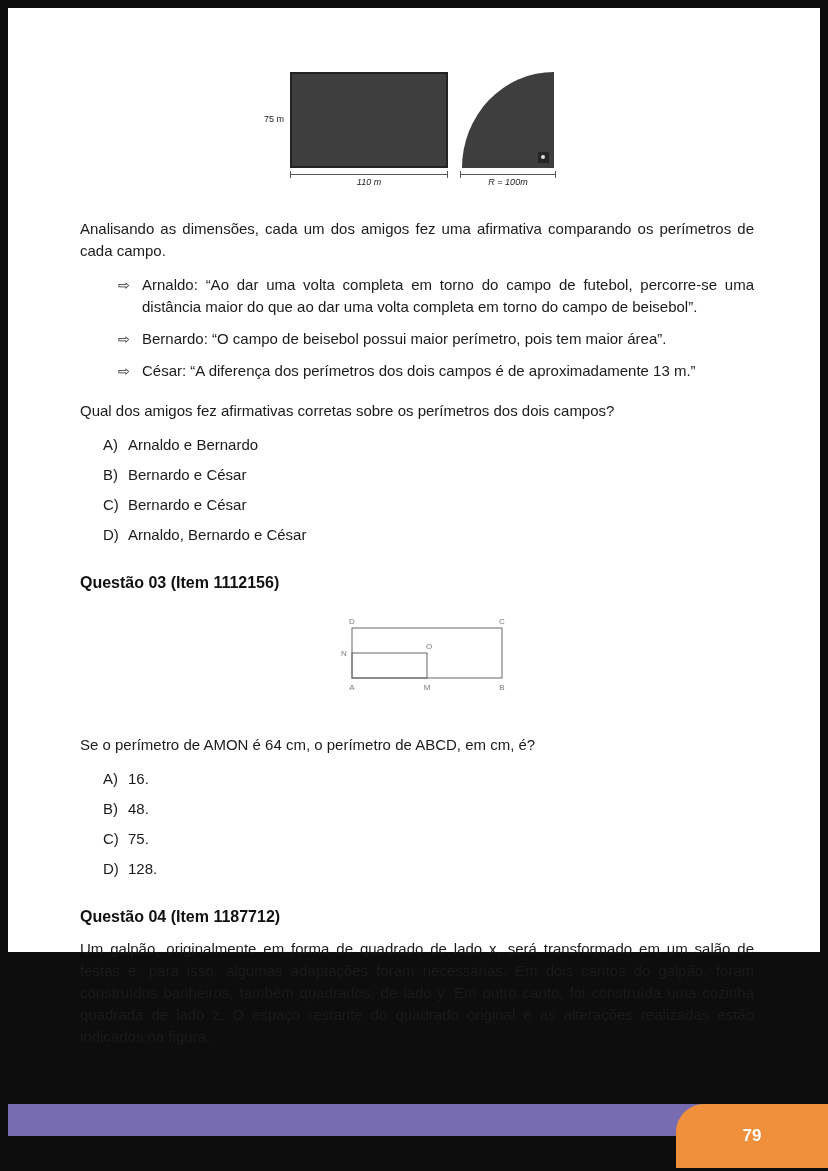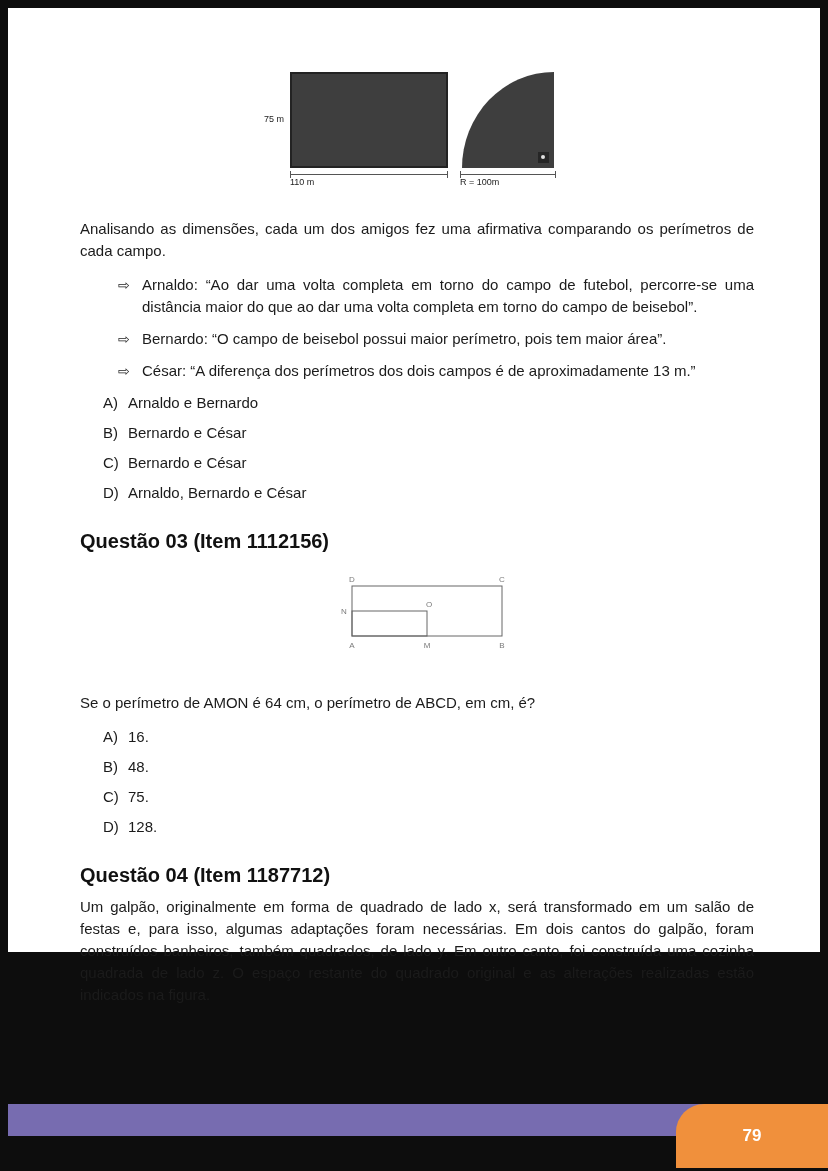--- a/index.html
+++ b/index.html
@@ -49,33 +49,33 @@
   }
   .dim { position:absolute; font-size:9px; line-height:10px; color:#222; }
   .dim-rect { left:210px; top:102px; width:158px; }
   .dim-r { left:380px; top:102px; width:96px; }
   .dim-line { height:1px; background:#555; position:relative; }
   .dim-line::before, .dim-line::after {
     content:""; position:absolute; top:-3px; width:1px; height:7px; background:#555;
   }
   .dim-line::before { left:0; }
   .dim-line::after { right:0; }
-  .dim-label { margin-top:2px; }
+  .dim-label { text-align:center; margin-top:2px;font-style:italic; }
 
   
   .para { text-align:justify; margin-bottom:12px; }
   .bullet { display:flex; margin:0 0 10px 38px; }
   .bullet .arrow {
     width:24px; flex:0 0 24px; color:#1b1b1b; font-size:14px; line-height:22px;
   }
   .bullet p { flex:1; text-align:justify; }
   .stem { margin:18px 0 12px 0; }
   .option { display:flex; margin:0 0 8px 23px; line-height:22px; }
   .opt-letter { width:25px; flex:0 0 25px; }
-  .q-heading { font-weight:bold; font-size:20px; margin:26px 0 10px 0; color:#111; }
+  .q-heading { font-weight:bold; font-size:16px; margin:26px 0 10px 0; color:#111; }
 
   
   .q3-fig { margin:12px 0 16px 258px; }
   .q3-fig text { font-size:8px; fill:#7a7a7a; font-family:"Liberation Sans", sans-serif; }
 
   
   .footer-purple {
     position:absolute; left:8px; top:1104px;
     width:812px; height:32px;
     background:#776cb0;
@@ -125,20 +125,21 @@
     <div class="bullet">
       <span class="arrow">⇨</span>
       <p>Bernardo: “O campo de beisebol possui maior perímetro, pois tem maior área”.</p>
     </div>
     <div class="bullet">
       <span class="arrow">⇨</span>
       <p>César: “A diferença dos perímetros dos dois campos é de aproximadamente 13 m.”</p>
     </div>
 
     
+    <p class="stem">Qual dos amigos fez afirmativas corretas sobre os perímetros dos dois campos?</p>
     <div class="option">
       <span class="opt-letter">A)</span>
       <span>Arnaldo e Bernardo</span>
     </div>
     <div class="option">
       <span class="opt-letter">B)</span>
       <span>Bernardo e César</span>
     </div>
     <div class="option">
       <span class="opt-letter">C)</span>

